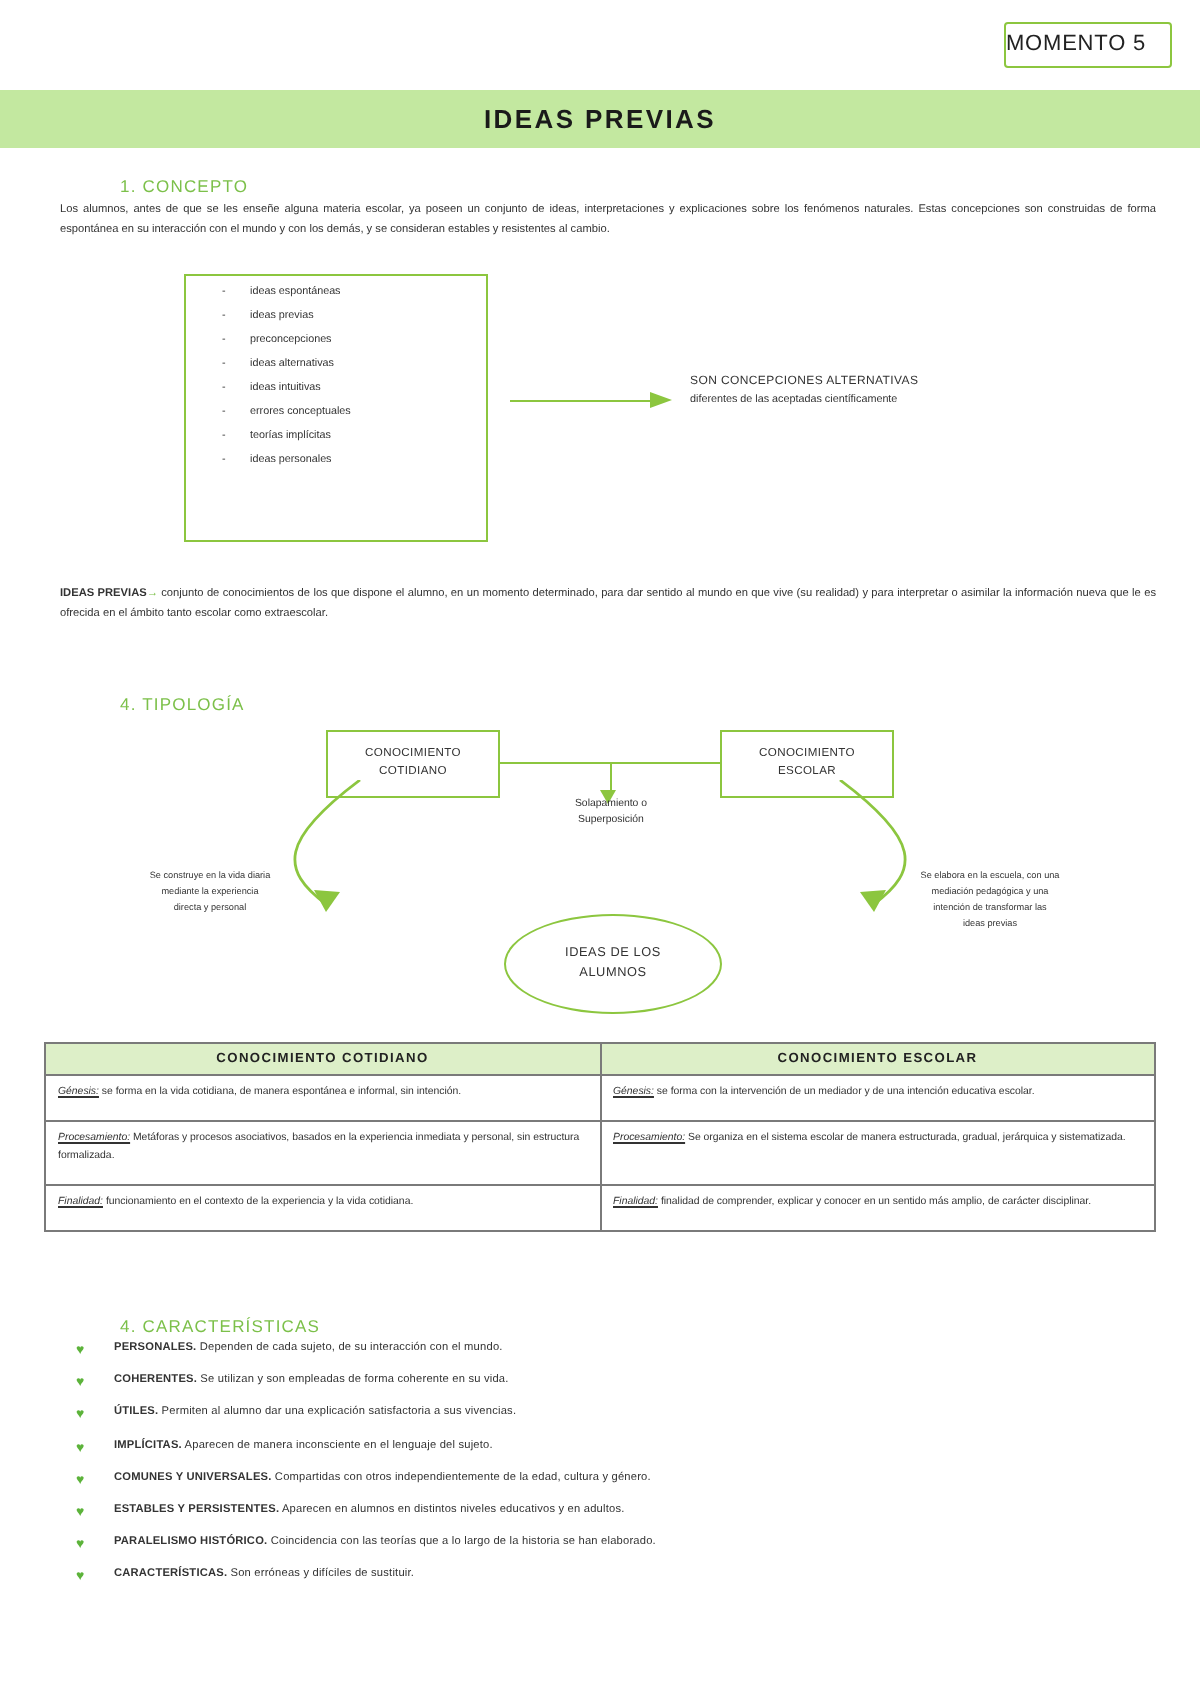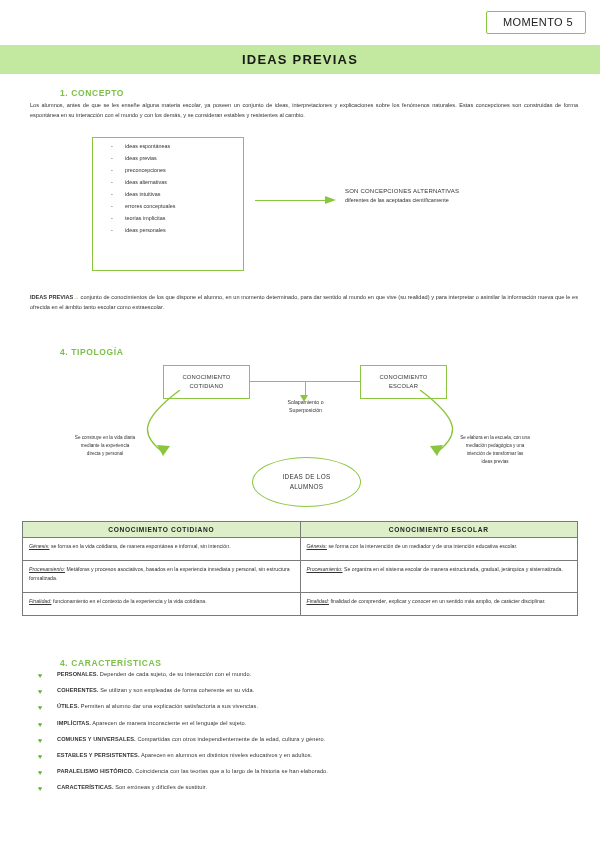--- a/index.html
+++ b/index.html
@@ -7,37 +7,37 @@
     width:600px;height:848px;background:#ffffff;
     font-family:"Liberation Sans", sans-serif;
     color:#111;position:relative;overflow:hidden;
   }
   .page{position:relative;width:600px;height:848px;}
 
   
   .momento-box{
     position:absolute;right:14px;top:11px;
     border:1.3px solid #8cc63f;border-radius:2px;
-    padding:4px 12px 5px 16px;
+    padding:4px 12px 5px 0;
     font-size:11px;letter-spacing:.4px;color:#222;
     background:#fff;
   }
 
   
   .title-band{
     position:absolute;left:0;top:45px;width:600px;height:29px;
     background:#c3e8a0;display:flex;align-items:center;justify-content:center;
   }
   .title-band span{
     font-size:13px;font-weight:bold;letter-spacing:1.2px;color:#1a1a1a;
   }
 
   
   .sec-head{
-    position:absolute;font-size:8.5px;font-weight:bold;color:#7cc04a;
+    position:absolute;font-size:8.5px;font-weight:normal;color:#7cc04a;
     letter-spacing:.6px;
   }
 
   
   .para{
     position:absolute;font-size:5.6px;line-height:1.85;color:#333;
     text-align:justify;
   }
   .para .arrow{color:#7cc04a;font-weight:bold;}
   .para b{font-weight:bold;}

